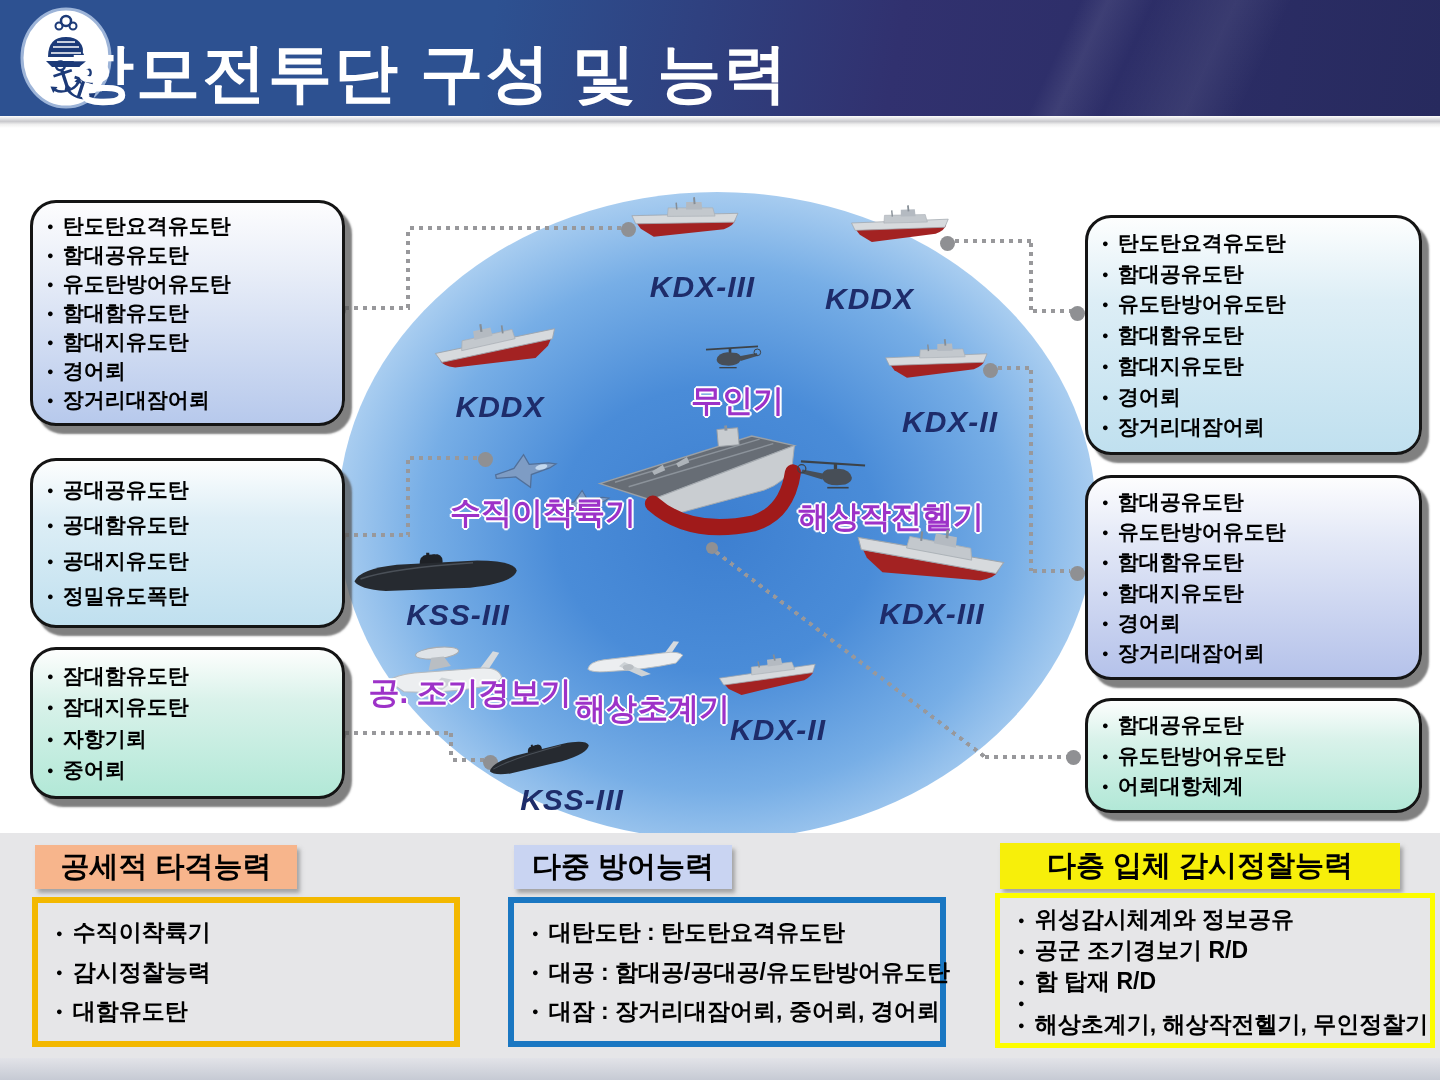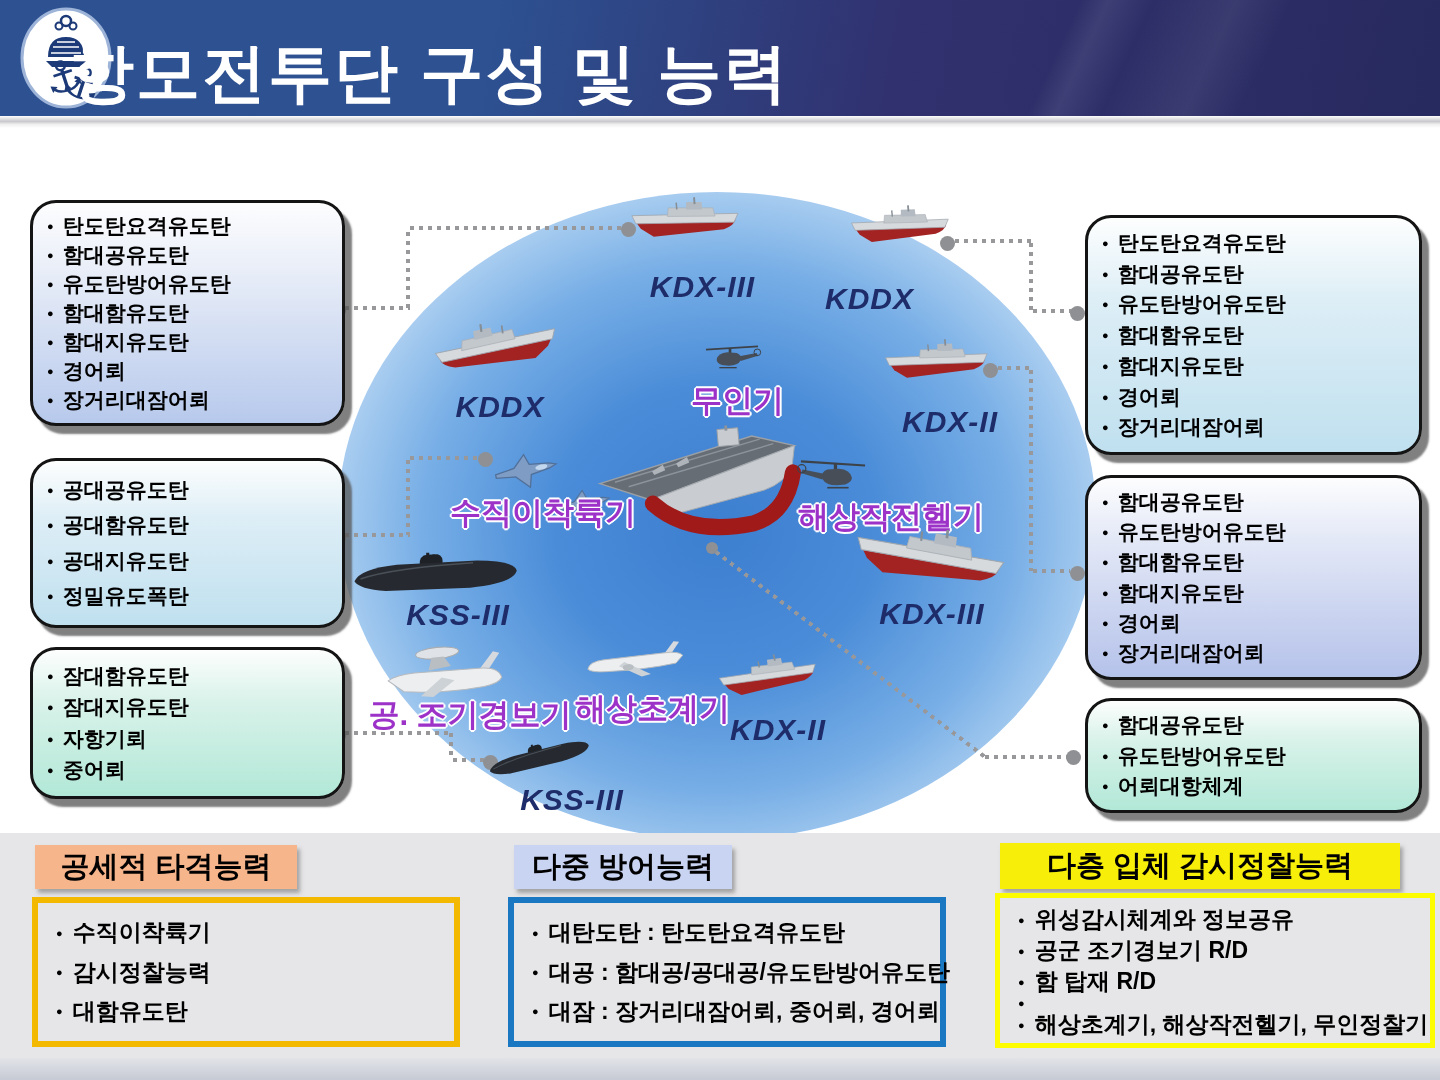--- a/index.html
+++ b/index.html
@@ -228,21 +228,21 @@
   <div class="lab-ship" style="left:398px;top:598px;width:120px">KSS-III</div>
 
   <svg class="unit flip" style="left:850px;top:528px;width:160px;height:62px;transform:scaleX(-1) rotate(-6deg)">
       <use href="#sym-destroyer" xlink:href="#sym-destroyer"></use>
     </svg>
   <div class="lab-ship" style="left:872px;top:597px;width:120px">KDX-III</div>
 
   <svg class="unit" style="left:362px;top:640px;width:165px;height:68px;transform:rotate(-6deg)">
       <use href="#sym-aew" xlink:href="#sym-aew"></use>
     </svg>
-  <div class="lab-air" style="left:360px;top:694px;width:220px">공. 조기경보기</div>
+  <div class="lab-air" style="left:360px;top:672px;width:220px">공. 조기경보기</div>
 
   <svg class="unit" style="left:578px;top:642px;width:115px;height:46px;transform:rotate(-4deg)">
       <use href="#sym-patrol" xlink:href="#sym-patrol"></use>
     </svg>
   <div class="lab-air" style="left:575px;top:688px;width:150px">해상초계기</div>
 
   <svg class="unit flip" style="left:716px;top:648px;width:105px;height:58px;transform:scaleX(-1) rotate(12deg)">
       <use href="#sym-destroyer" xlink:href="#sym-destroyer"></use>
     </svg>
   <div class="lab-ship" style="left:718px;top:713px;width:120px">KDX-II</div>

